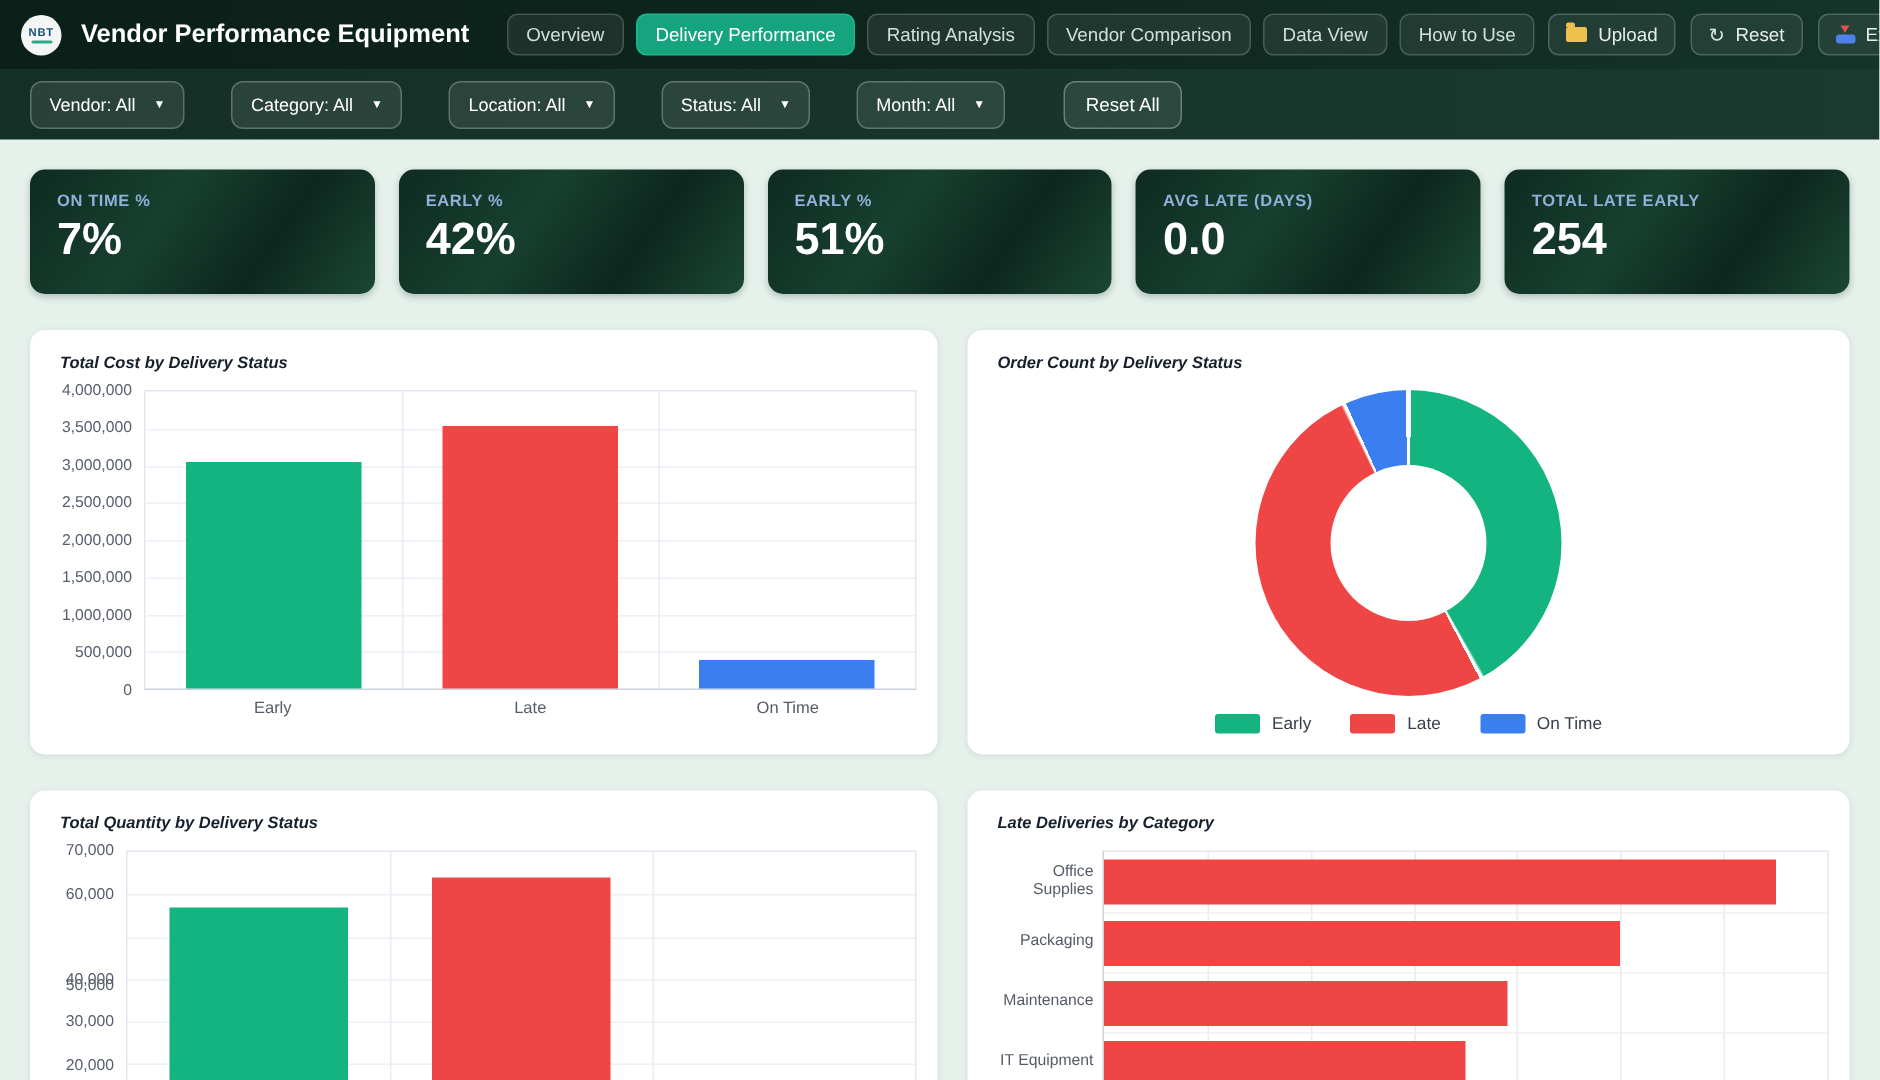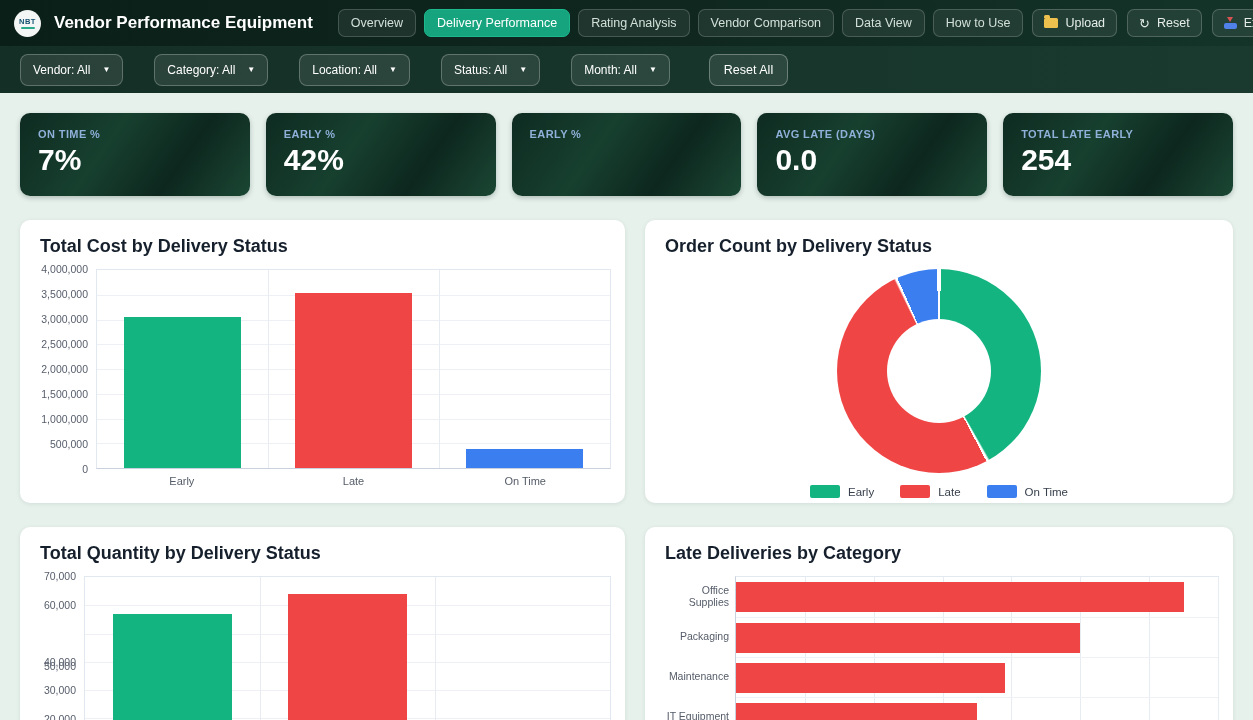--- a/index.html
+++ b/index.html
@@ -68,21 +68,21 @@
     background: linear-gradient(125deg, #0e2b21 0%, #17402f 38%, #0d271e 68%, #1b4734 100%);
     box-shadow: 0 2px 5px rgba(10,40,30,0.25);
   }
   .kpi-label { font-size: 11px; font-weight: bold; color: #8fb0d8; letter-spacing: .4px; }
   .kpi-value { font-size: 30px; font-weight: bold; color: #ffffff; margin-top: 3px; }
   .charts-grid { display: grid; grid-template-columns: 605px 588px; gap: 24px 20px; }
   .card {
     background: #ffffff; border-radius: 10px; padding: 14px 14px 8px;
     height: 283px; box-shadow: 0 1px 4px rgba(20,50,40,0.10);
   }
-  .card-title { font-size: 18px; font-weight: bold; color: #16202d; margin: 2px 0 12px 6px; }
+  .card-title { font-size: 11px; font-weight: bold; color: #16202d; margin: 2px 0 12px 6px; font-style: italic; }
   
   .vbar { display: grid; grid-template-columns: var(--axw, 62px) 1fr; }
   .yaxis { position: relative; height: 200px; }
   .ytick {
     position: absolute; right: 8px; transform: translateY(-50%);
     font-size: 10.5px; color: #565d6b; white-space: nowrap;
   }
   .plot {
     position: relative; height: 200px; background: #fff;
     border: 1px solid #e2e8f0; border-bottom: 1px solid #c9d1dc;
@@ -178,20 +178,21 @@
     <div class="kpi-card">
       <div class="kpi-label">ON TIME %</div>
       <div class="kpi-value">7%</div>
     </div>
     <div class="kpi-card">
       <div class="kpi-label">EARLY %</div>
       <div class="kpi-value">42%</div>
     </div>
     <div class="kpi-card">
       <div class="kpi-label">EARLY %</div>
+      <div class="kpi-value">51%</div>
     </div>
     <div class="kpi-card">
       <div class="kpi-label">AVG LATE (DAYS)</div>
       <div class="kpi-value">0.0</div>
     </div>
     <div class="kpi-card">
       <div class="kpi-label">TOTAL LATE EARLY</div>
       <div class="kpi-value">254</div>
     </div>
   </div>

